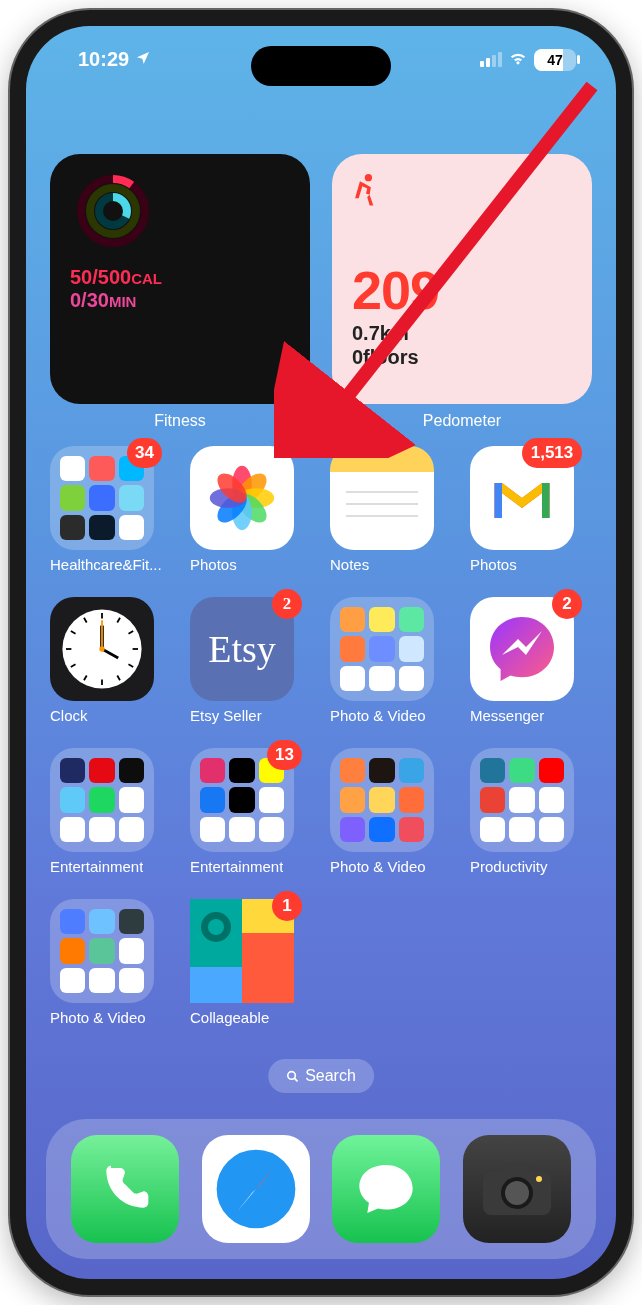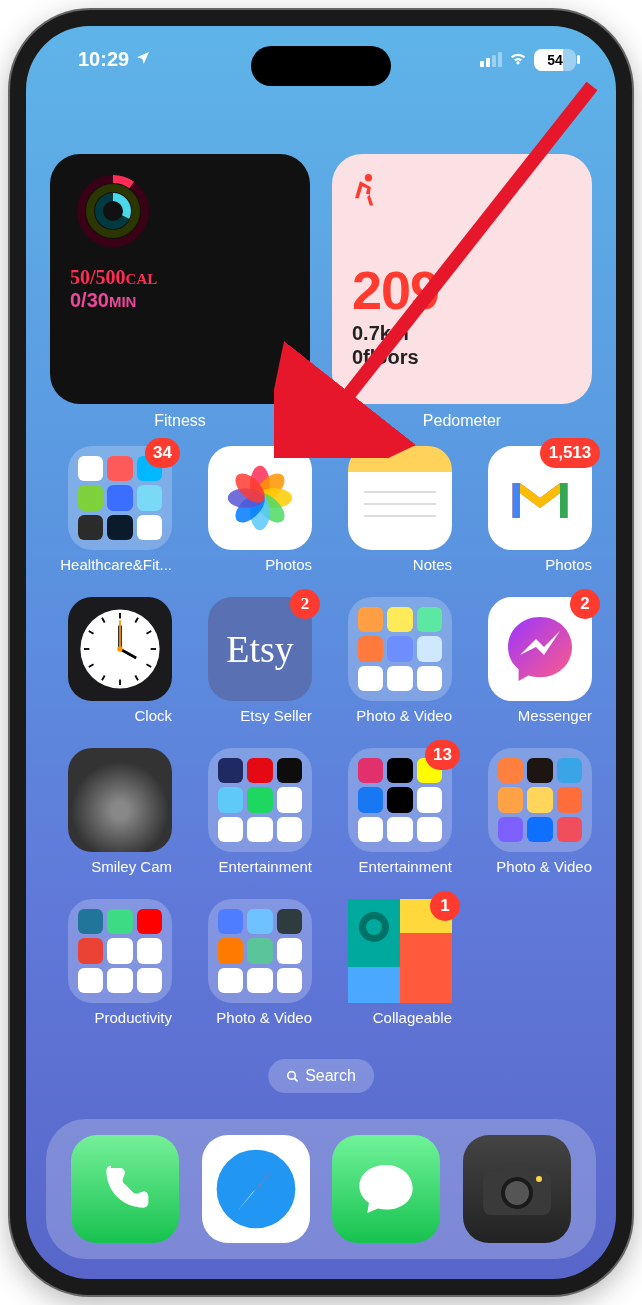--- a/index.html
+++ b/index.html
@@ -74,39 +74,39 @@
   .content { position: absolute; top: 88px; left: 0; right: 0; bottom: 0; padding: 0 24px; }
 
   .widgets { display: flex; gap: 22px; margin-top: 40px; }
   .widget {
     flex: 1; height: 250px; border-radius: 30px; padding: 20px;
     position: relative; overflow: hidden;
   }
   .widget-fitness { background: #111; }
   .fit-ring { width: 74px; height: 74px; margin: 0 0 18px 6px; position: relative; }
   .fit-text div { font-size: 20px; font-weight: 700; }
-  .fit-move { color: #ff2d55; font-family: Liberation Serif, serif; }
+  .fit-move { color: #ff2d55; }
   .fit-exercise { color: #ec4899; }
   .fit-stand { color: #4bd8e8; }
   .fit-text small { font-size: 15px; }
   .widget-pedo { background: #fbe1e3; color:#222; }
   .pedo-icon { font-size: 30px; color:#ff3b30; }
   .pedo-steps { font-size: 54px; font-weight: 700; color:#ff3b30; margin-top: 44px; letter-spacing:-1px;}
   .pedo-floors { font-size: 20px; font-weight:600; color:#222; line-height:1.2;}
   .widget-label { text-align:center; font-size:16px; margin-top:8px; font-weight:400;}
   .wlabels{display:flex;gap:22px;}
   .wlabels>div{flex:1;}
 
   .grid {
     margin-top: 16px;
     display: grid;
     grid-template-columns: repeat(4, 1fr);
     gap: 24px 18px;
   }
-  .app { display:flex; flex-direction:column; align-items:flex-end; gap:6px; position:relative;}
+  .app { display:flex; flex-direction:column; align-items:flex-start; gap:6px; position:relative;}
   .icon {
     width: 104px; height: 104px; border-radius: 24px;
     display:flex; align-items:center; justify-content:center;
     font-size: 46px; position: relative; background:#fff;
   }
   .app-label { font-size: 15px; text-align:center; white-space:nowrap; max-width:120px; overflow:hidden; text-overflow:ellipsis;}
   .badge {
     position:absolute; top:-8px; right:-8px;
     min-width:30px; height:30px; padding:0 8px;
     background:#ff3b30; border-radius:15px;
@@ -172,21 +172,21 @@
             <i class="on"></i>
             <i></i>
             <i></i>
           </span>
         <span>
           <svg width="20" height="16" viewBox="0 0 24 20" fill="#fff">
               <path d="M12 18a2 2 0 100-4 2 2 0 000 4zm-5-6a8 8 0 0110 0l-2 2a5 5 0 00-6 0zm-4-4a14 14 0 0118 0l-2 2a11 11 0 00-14 0z"></path>
             </svg>
         </span>
         <span class="battery-pill">
-            <span>54</span>
+            <span>47</span>
           </span>
       </div>
     </div>
 
     <div class="content">
 
       <div class="widgets">
         <div class="widget widget-fitness">
           <div class="fit-ring">
             <svg viewBox="0 0 74 74">
@@ -325,24 +325,20 @@
                     <stop offset="0" stop-color="#9b36ff"></stop>
                     <stop offset="1" stop-color="#ff5c87"></stop>
                   </linearGradient>
                 </defs>
                 <path fill="#fff" d="M8 21l8-8 4 4 8-8-8 12-4-4z"></path>
               </svg>
             </div>
             <div class="app-label">Messenger</div>
           </div>
           <div class="app">
-            <div class="icon ic-smiley"></div>
-            <div class="app-label">Smiley Cam</div>
-          </div>
-          <div class="app">
             <div class="icon folder">
               <div class="mini" style="background: rgb(31, 42, 98);"></div>
               <div class="mini" style="background: rgb(229, 9, 20);"></div>
               <div class="mini" style="background: rgb(13, 13, 13);"></div>
               <div class="mini" style="background: rgb(95, 201, 248);"></div>
               <div class="mini" style="background: rgb(30, 215, 96);"></div>
               <div class="mini" style="background: rgb(255, 255, 255);"></div>
               <div class="mini" style="background: rgb(255, 255, 255);"></div>
               <div class="mini" style="background: rgb(255, 255, 255);"></div>
               <div class="mini" style="background: rgb(255, 255, 255);"></div>

